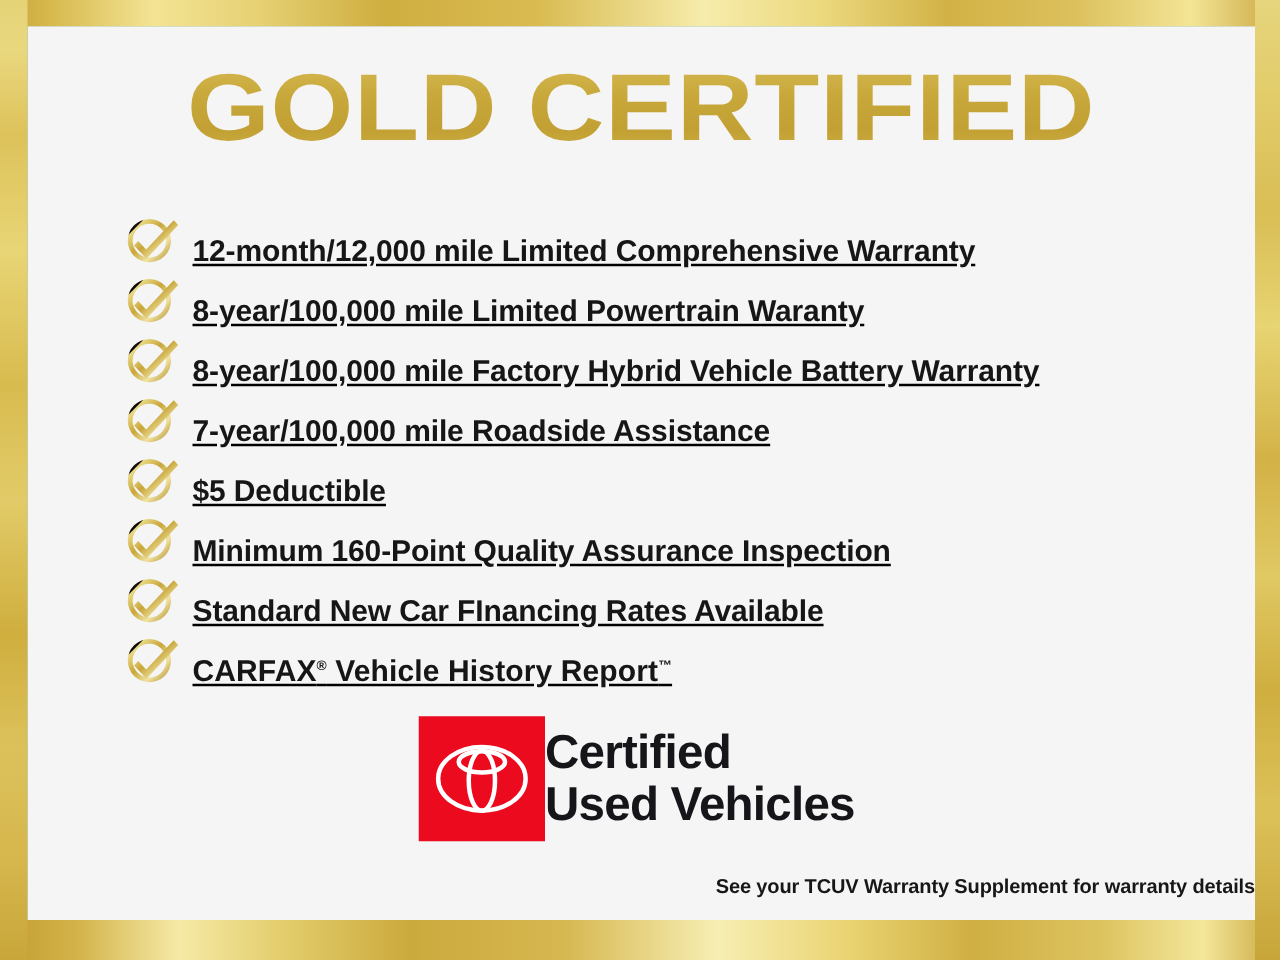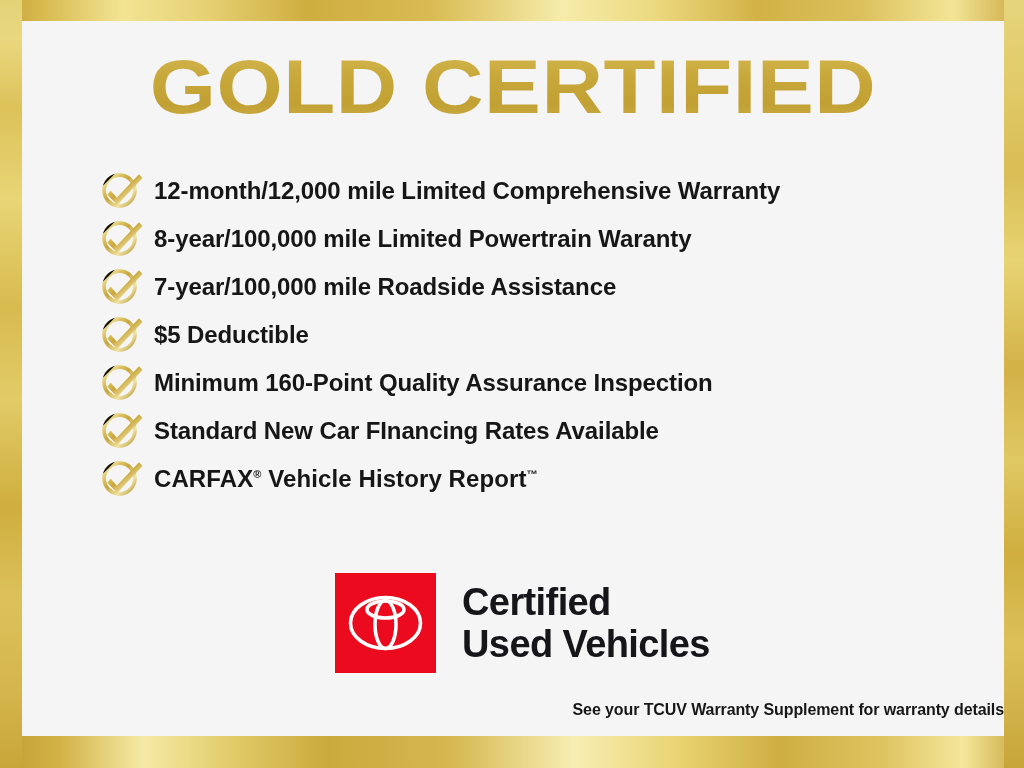--- a/index.html
+++ b/index.html
@@ -128,22 +128,23 @@
 
   
   #benefits {
     position: absolute;
     left: 76px;
     top: 146px;
     width: 900px;
   }
   .benefit-row {
     display: flex;
-    align-items: center;
+    align-items: flex-end;
     height: 48px;
+    text-decoration: underline;
   }
   .check-wrap {
     width: 46px;
     height: 44px;
     flex: 0 0 46px;
     position: relative;
     margin-right: 10px;
   }
   .check-wrap svg {
     display: block;
@@ -179,21 +180,20 @@
     align-items: center;
   }
   #toyota-mark {
     width: 101px;
     height: 100px;
     background: #eb0a1e;
     flex: 0 0 101px;
   }
   #toyota-mark svg { display:block; }
   #lockup-text {
-    margin-left: 26px;
     font-family: "Liberation Sans", sans-serif;
     font-weight: bold;
     font-size: 38px;
     line-height: 42px;
     color: #16161a;
     letter-spacing: -0.6px;
   }
   #lockup-text .l2 { display:block; }
 
   
@@ -249,20 +249,29 @@
       <div class="benefit-row">
         <span class="check-wrap">
           <svg width="46" height="44" viewBox="0 0 46 44">
             <path d="M21.5 4.2 A17.3 17.3 0 1 0 38.8 21.5 A17.3 17.3 0 0 0 21.5 4.2 Z M21.5 8.0 A13.5 13.5 0 1 1 8.0 21.5 A13.5 13.5 0 0 1 21.5 8.0 Z" fill="url(#g1)"></path>
             <path d="M12.6 21.8 L18.9 28.6 L41.0 5.2 L44.6 9.0 L19.2 36.0 L9.2 25.4 Z" fill="url(#g1)"></path>
           </svg>
         </span>
         <span class="benefit-text">8-year/100,000 mile Limited Powertrain Waranty</span>
       </div>
 
+      <div class="benefit-row">
+        <span class="check-wrap">
+          <svg width="46" height="44" viewBox="0 0 46 44">
+            <path d="M21.5 4.2 A17.3 17.3 0 1 0 38.8 21.5 A17.3 17.3 0 0 0 21.5 4.2 Z M21.5 8.0 A13.5 13.5 0 1 1 8.0 21.5 A13.5 13.5 0 0 1 21.5 8.0 Z" fill="url(#g1)"></path>
+            <path d="M12.6 21.8 L18.9 28.6 L41.0 5.2 L44.6 9.0 L19.2 36.0 L9.2 25.4 Z" fill="url(#g1)"></path>
+          </svg>
+        </span>
+        <span class="benefit-text">8-year/100,000 mile Factory Hybrid Vehicle Battery Warranty</span>
+      </div>
 
       <div class="benefit-row">
         <span class="check-wrap">
           <svg width="46" height="44" viewBox="0 0 46 44">
             <path d="M21.5 4.2 A17.3 17.3 0 1 0 38.8 21.5 A17.3 17.3 0 0 0 21.5 4.2 Z M21.5 8.0 A13.5 13.5 0 1 1 8.0 21.5 A13.5 13.5 0 0 1 21.5 8.0 Z" fill="url(#g1)"></path>
             <path d="M12.6 21.8 L18.9 28.6 L41.0 5.2 L44.6 9.0 L19.2 36.0 L9.2 25.4 Z" fill="url(#g1)"></path>
           </svg>
         </span>
         <span class="benefit-text">7-year/100,000 mile Roadside Assistance</span>
       </div>

